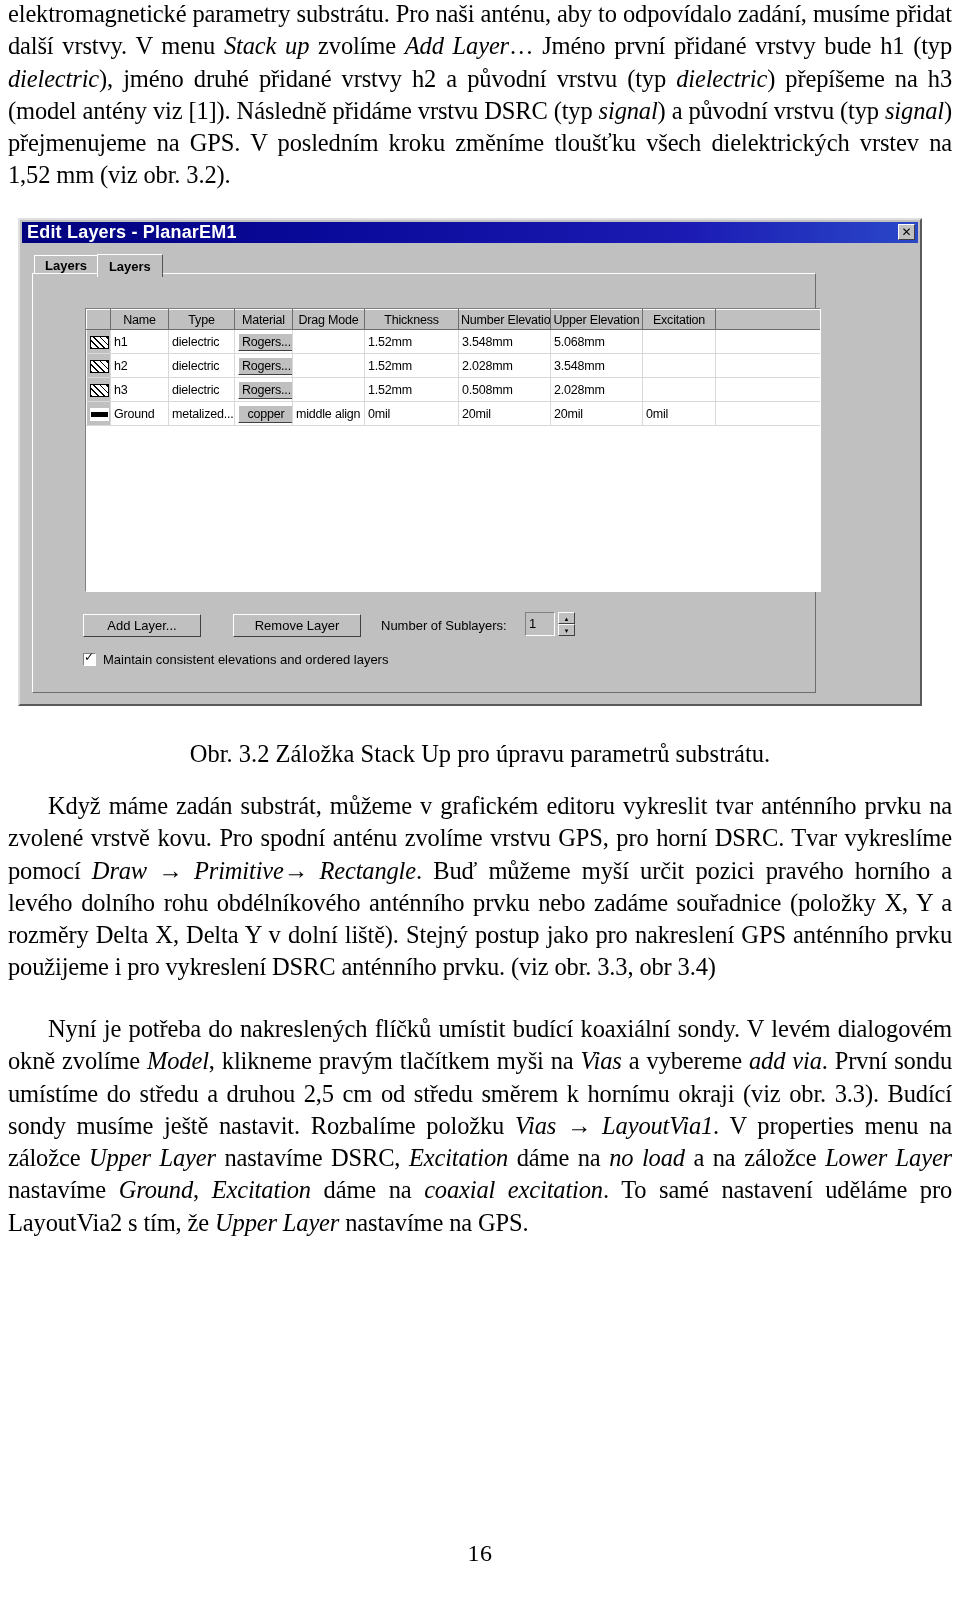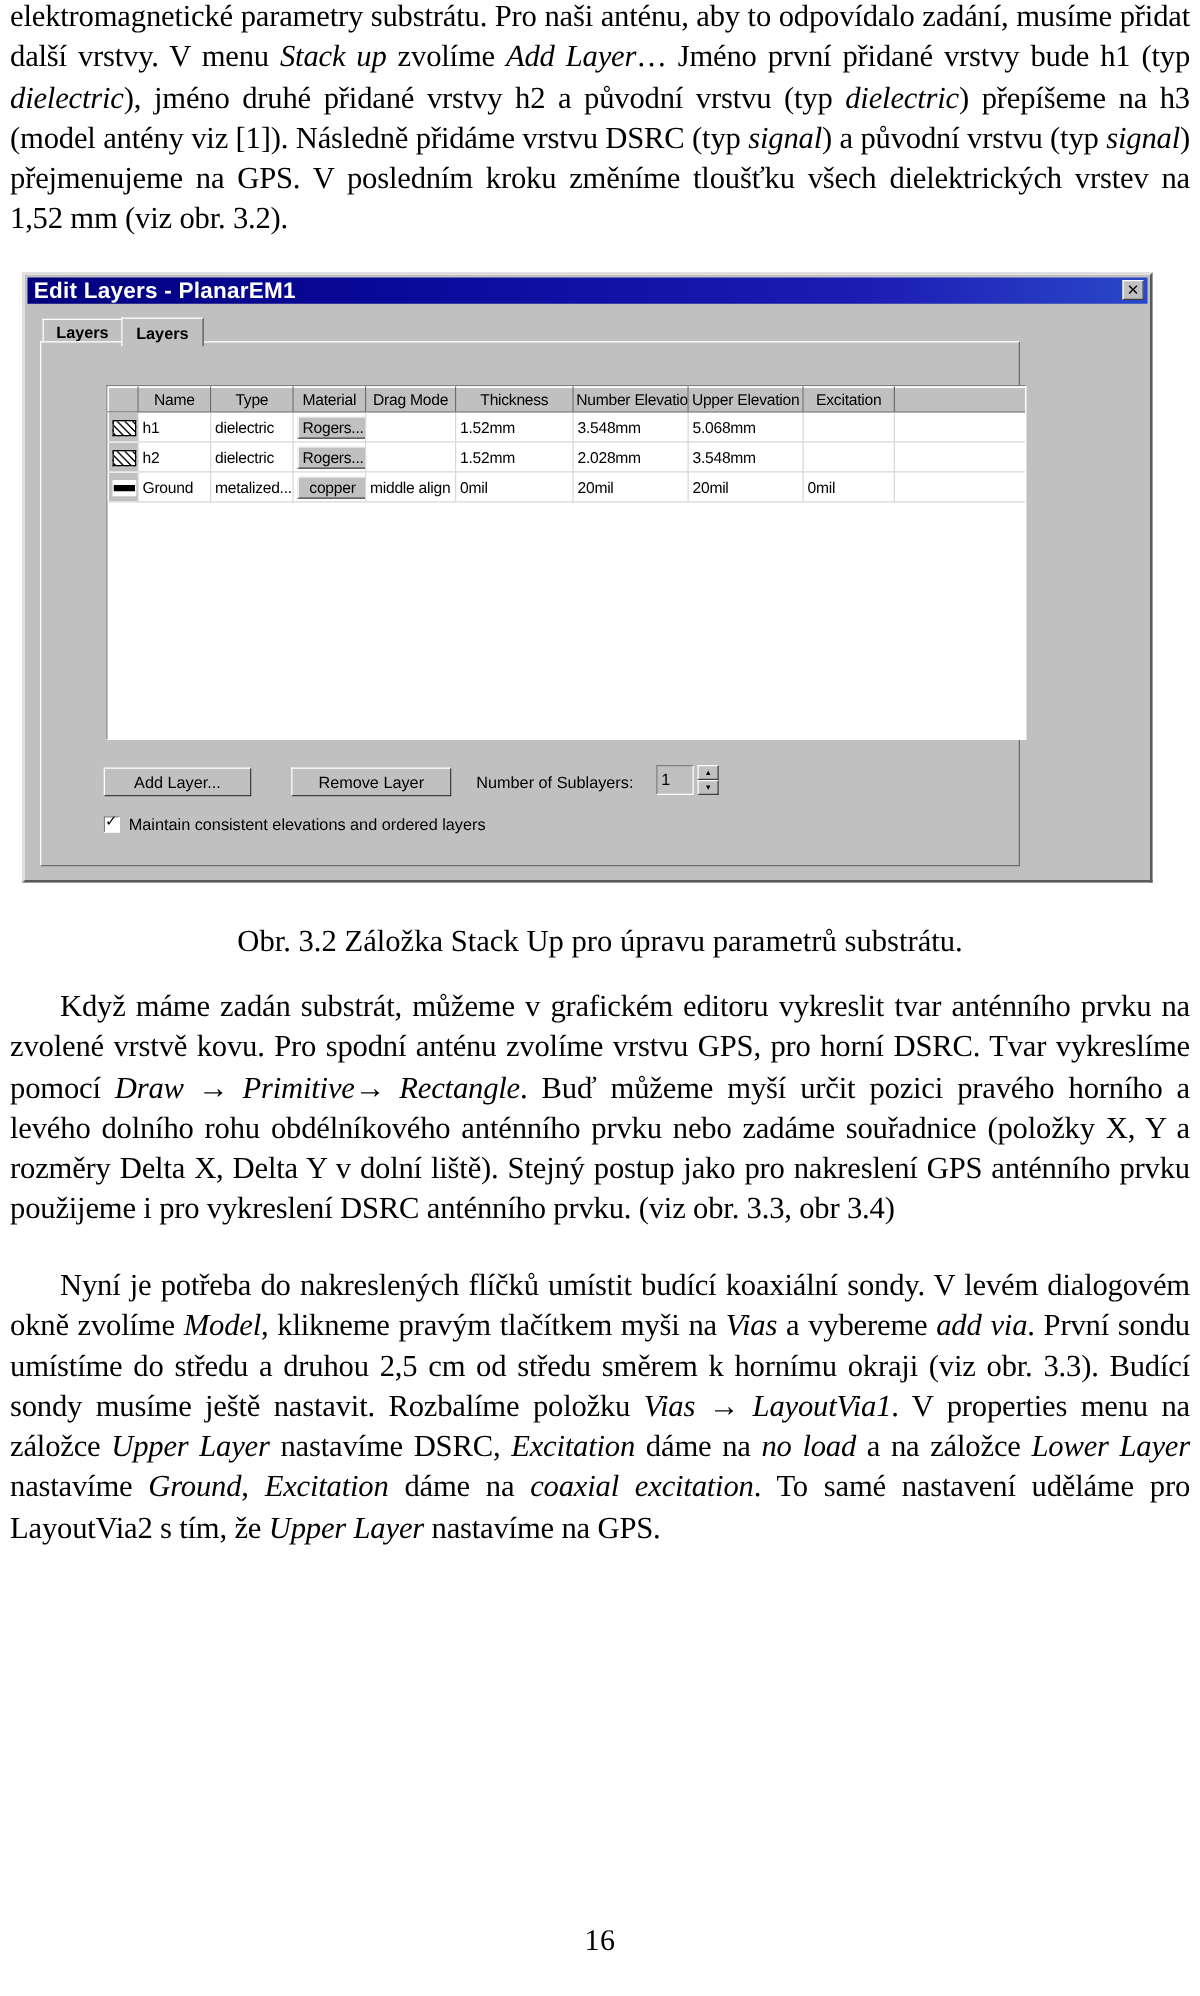--- a/index.html
+++ b/index.html
@@ -476,20 +476,32 @@
                   <td><span class="matbtn">Rogers...</span></td>
                   <td></td>
                   <td>1.52mm</td>
                   <td>2.028mm</td>
                   <td>3.548mm</td>
                   <td></td>
                   <td></td>
                 </tr>
 
 
+                <tr>
+                  <td class="cell-icon"><span class="ic ic-dielectric"></span></td>
+                  <td class="cell-name"><span class="namebox">h3</span></td>
+                  <td>dielectric</td>
+                  <td><span class="matbtn">Rogers...</span></td>
+                  <td></td>
+                  <td>1.52mm</td>
+                  <td>0.508mm</td>
+                  <td>2.028mm</td>
+                  <td></td>
+                  <td></td>
+                </tr>
 
                 <tr>
                   <td class="cell-icon"><span class="ic ic-ground"></span></td>
                   <td class="cell-name"><span class="namebox">Ground</span></td>
                   <td>metalized...</td>
                   <td><span class="matbtn">copper</span></td>
                   <td>middle align</td>
                   <td>0mil</td>
                   <td>20mil</td>
                   <td>20mil</td>

